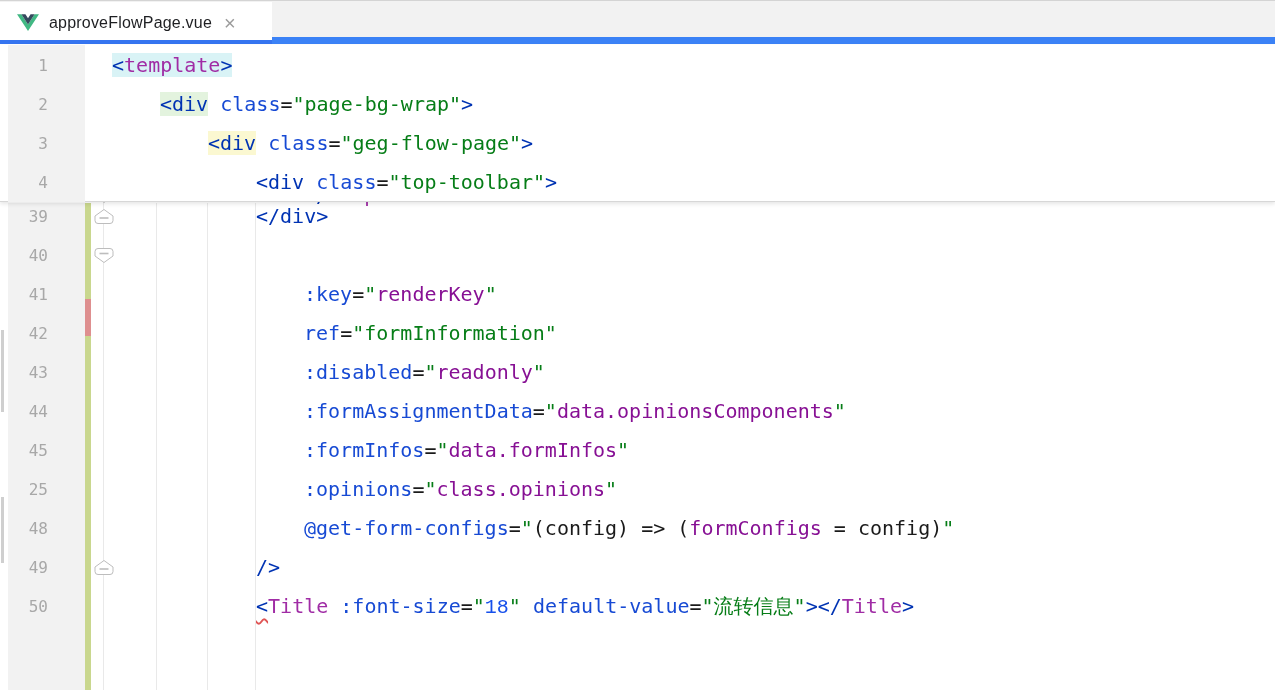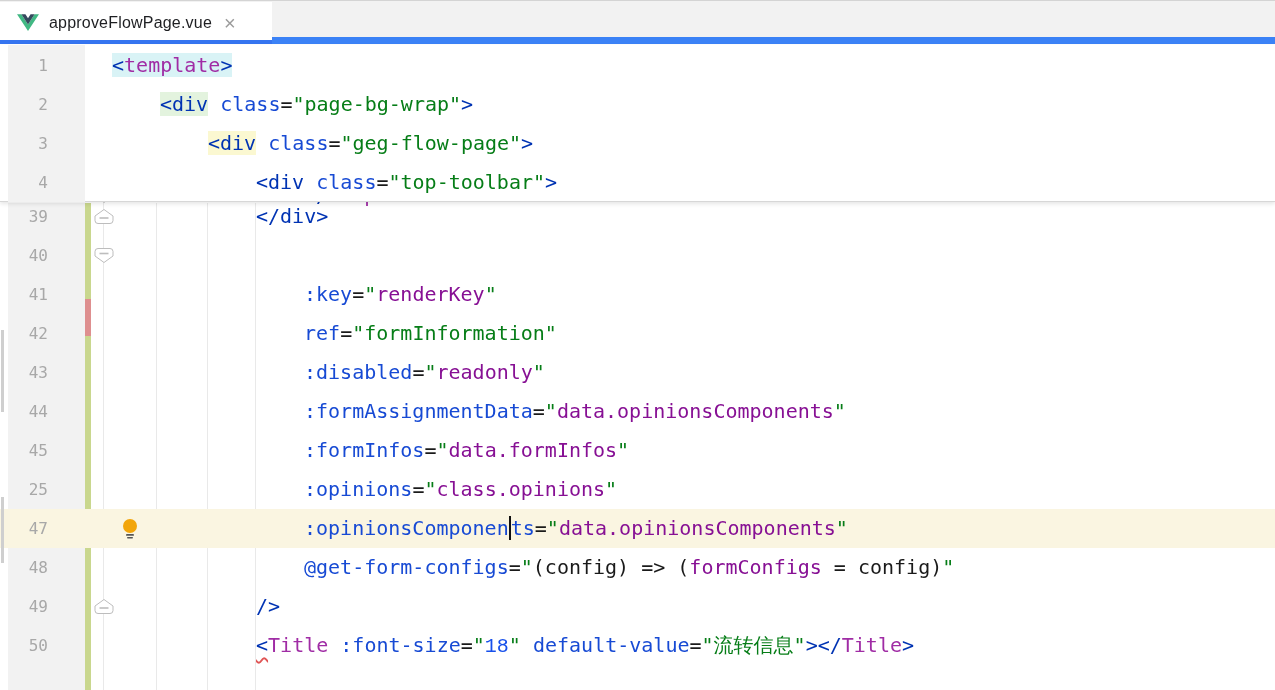--- a/index.html
+++ b/index.html
@@ -100,25 +100,20 @@
       <div class="row"><span class="num">40</span><svg class="fold" width="22" height="17" viewBox="0 0 22 17">
           <path d="M2 4.5 Q2 1.5 5 1.5 L17 1.5 Q20 1.5 20 4.5 L20 9 L11 15.5 L2 9 Z" fill="#fff" stroke="#bdbdbd"></path>
           <line x1="6.5" y1="6.5" x2="15.5" y2="6.5" stroke="#bdbdbd" stroke-width="1.6"></line>
         </svg></div>
       <div class="row"><span class="num">41</span><span class="code" style="left: 304px;"><span class="c-a">:key</span><span class="c-p">=</span><span class="c-s">"</span><span class="c-e">renderKey</span><span class="c-s">"</span></span></div>
       <div class="row"><span class="num">42</span><span class="code" style="left: 304px;"><span class="c-a">ref</span><span class="c-p">=</span><span class="c-s">"formInformation"</span></span></div>
       <div class="row"><span class="num">43</span><span class="code" style="left: 304px;"><span class="c-a">:disabled</span><span class="c-p">=</span><span class="c-s">"</span><span class="c-e">readonly</span><span class="c-s">"</span></span></div>
       <div class="row"><span class="num">44</span><span class="code" style="left: 304px;"><span class="c-a">:formAssignmentData</span><span class="c-p">=</span><span class="c-s">"</span><span class="c-e">data.opinionsComponents</span><span class="c-s">"</span></span></div>
       <div class="row"><span class="num">45</span><span class="code" style="left: 304px;"><span class="c-a">:formInfos</span><span class="c-p">=</span><span class="c-s">"</span><span class="c-e">data.formInfos</span><span class="c-s">"</span></span></div>
       <div class="row"><span class="num">25</span><span class="code" style="left: 304px;"><span class="c-a">:opinions</span><span class="c-p">=</span><span class="c-s">"</span><span class="c-e">class.opinions</span><span class="c-s">"</span></span></div>
-      <div class="row current"><span class="num">47</span><svg class="bulb" width="18" height="21" viewBox="0 0 18 21">
-          <circle cx="9" cy="8" r="7" fill="#f2a50a"></circle>
-          <rect x="5" y="16" width="8" height="1.8" rx=".9" fill="#555"></rect>
-          <rect x="6" y="19" width="6" height="1.6" rx=".8" fill="#555"></rect>
-        </svg><span class="code" style="left: 304px;"><span class="c-a">:opinionsComponen</span><span class="caret"></span><span class="c-a">ts</span><span class="c-p">=</span><span class="c-s">"</span><span class="c-e">data.opinionsComponents</span><span class="c-s">"</span></span></div>
       <div class="row"><span class="num">48</span><span class="code" style="left: 304px;"><span class="c-a">@get-form-configs</span><span class="c-p">=</span><span class="c-s">"</span><span class="c-p">(</span><span class="c-p u">config</span><span class="c-p">) =&gt; (</span><span class="c-e">formConfigs</span><span class="c-p"> = </span><span class="c-p u">config</span><span class="c-p">)</span><span class="c-s">"</span></span></div>
       <div class="row"><span class="num">49</span><svg class="fold" width="22" height="17" viewBox="0 0 22 17">
           <path d="M11 1.5 L20 8 L20 12.5 Q20 15.5 17 15.5 L5 15.5 Q2 15.5 2 12.5 L2 8 Z" fill="#fff" stroke="#bdbdbd"></path>
           <line x1="6.5" y1="10" x2="15.5" y2="10" stroke="#bdbdbd" stroke-width="1.6"></line>
         </svg><span class="code" style="left: 256px;"><span class="c-t">/&gt;</span></span></div>
       <div class="row"><span class="num">50</span><span class="code" style="left: 256px;"><span class="c-t sq">&lt;</span><span class="c-c">Title</span><span class="c-p"> </span><span class="c-a">:font-size</span><span class="c-p">=</span><span class="c-s">"</span><span class="c-n">18</span><span class="c-s">"</span><span class="c-p"> </span><span class="c-a">default-value</span><span class="c-p">=</span><span class="c-s">"流转信息"</span><span class="c-t">&gt;</span><span class="c-t">&lt;/</span><span class="c-c">Title</span><span class="c-t">&gt;</span></span></div>
     </div>
 
   <div class="sticky">
     <div class="gutter-bg" style="top:0; height:157px;"></div>

